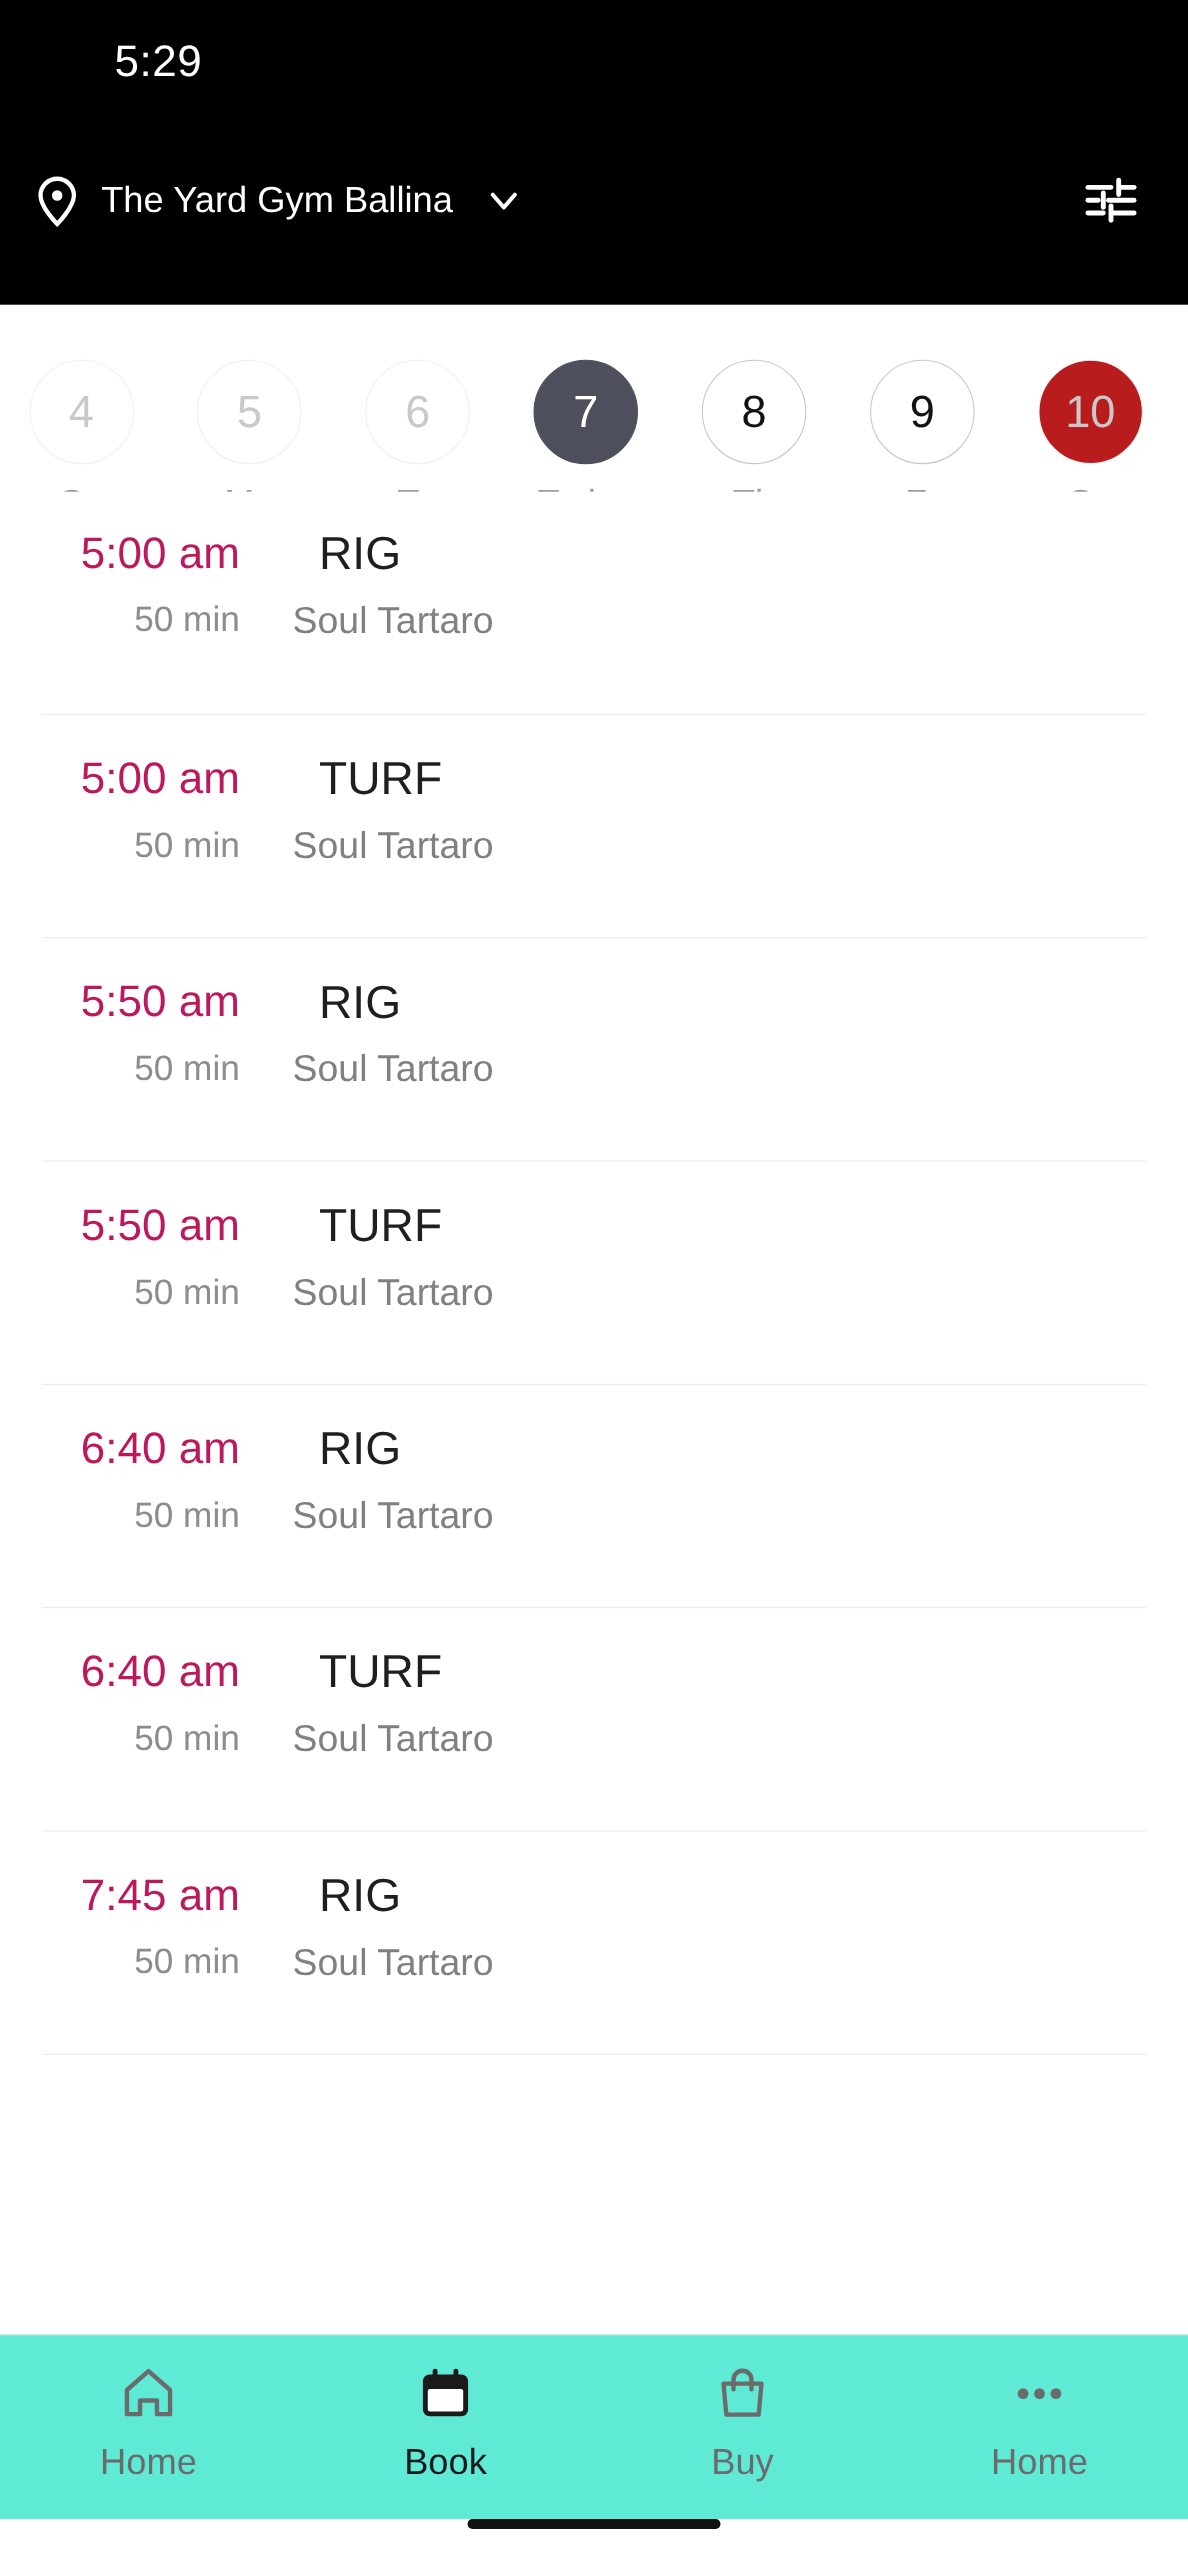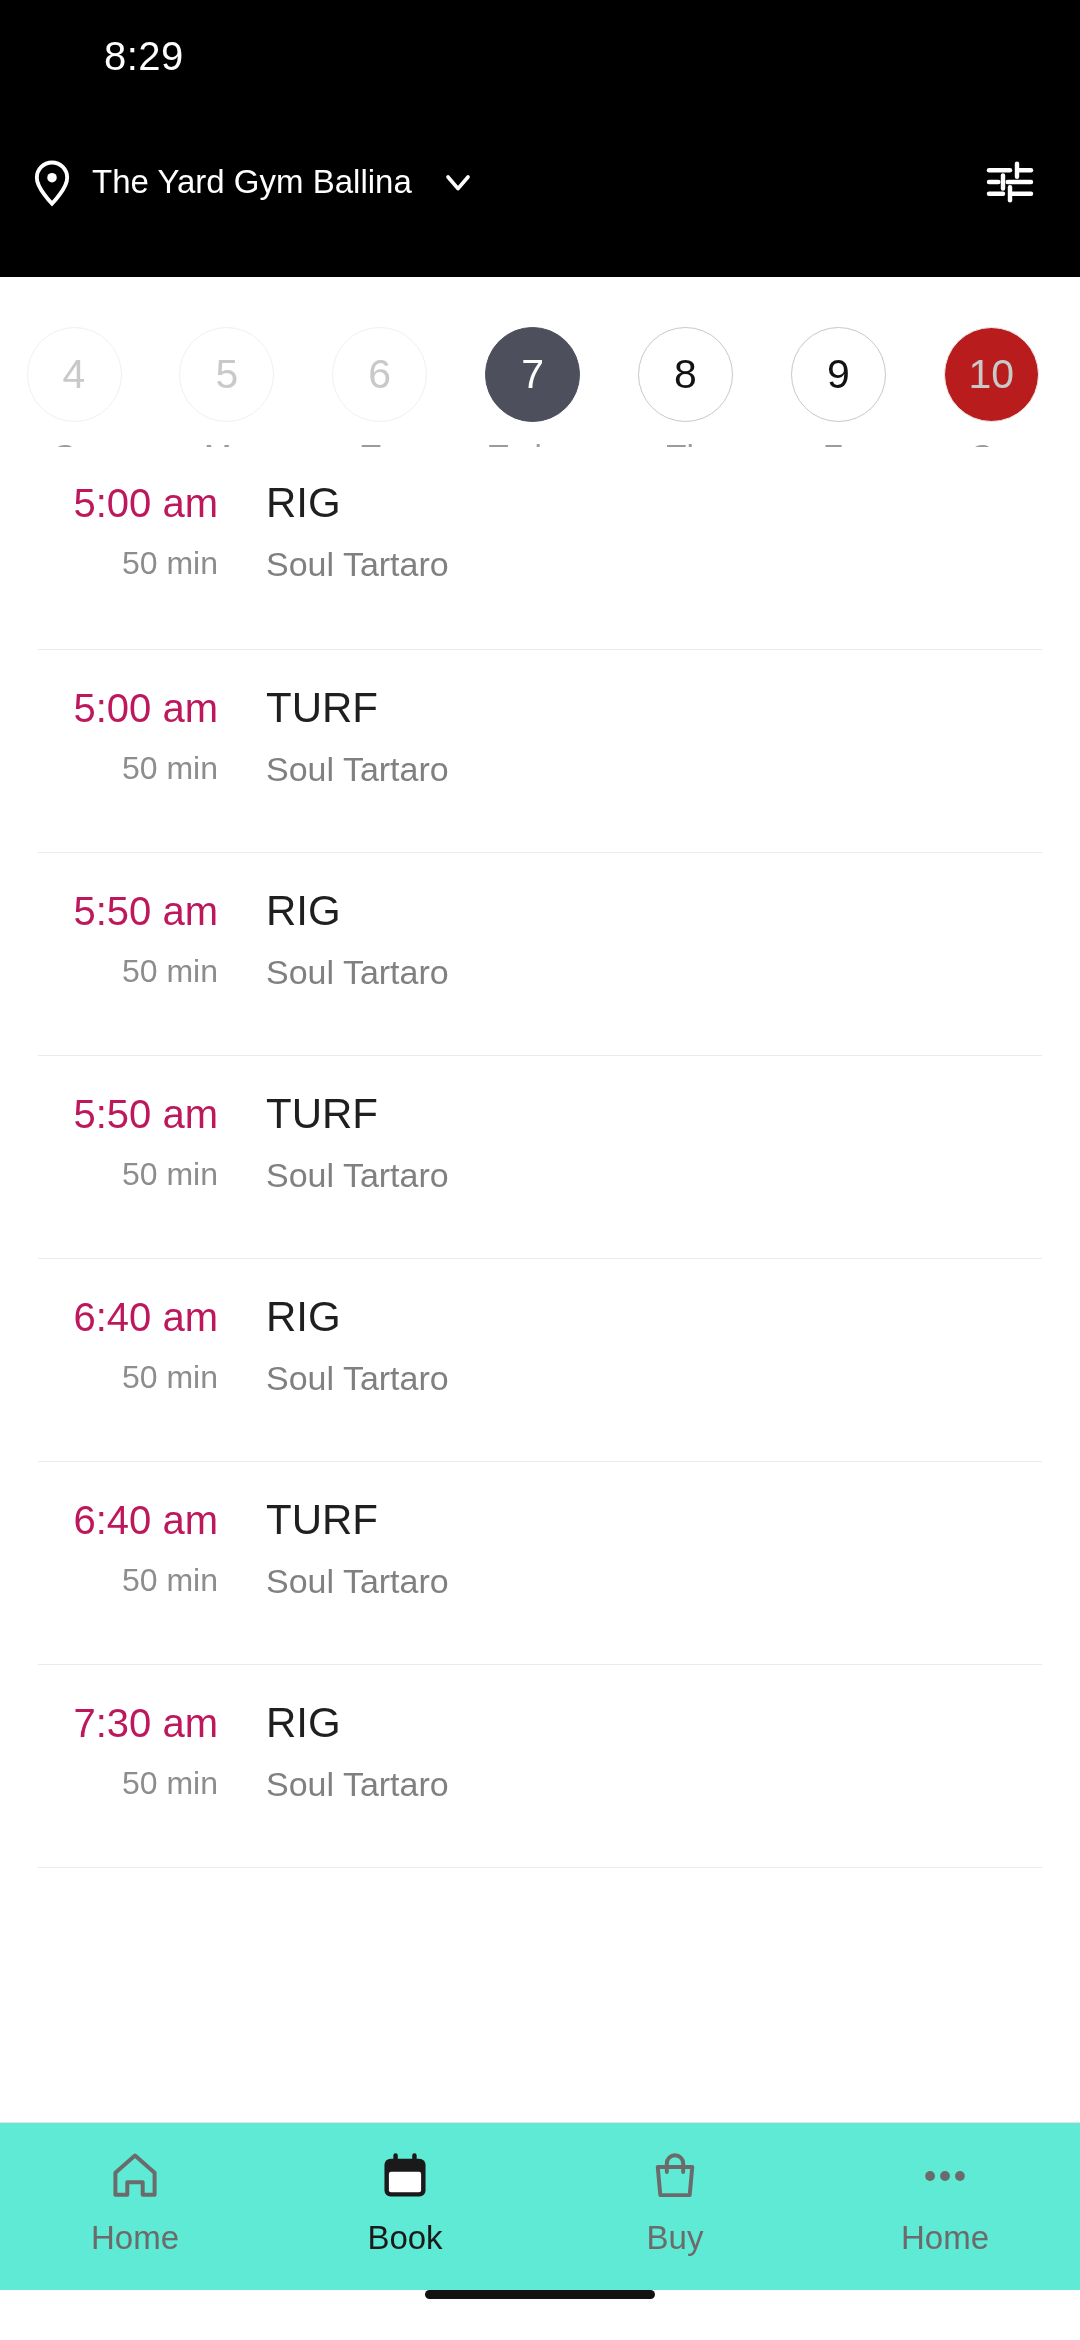--- a/index.html
+++ b/index.html
@@ -63,21 +63,21 @@
   }
   .row:first-child { padding-top:34px; }
   .rowtime {
     width:180px; flex:0 0 auto;
     display:flex; flex-direction:column; align-items:flex-end;
     padding-right:0;
   }
   .t-main { font-size:40px; color:#be185d; line-height:1.1; }
   .t-dur { font-size:32px; color:#8d8d8d; margin-top:20px; }
   .rowinfo { flex:1 1 auto; padding-left:48px; }
-  .c-name { font-size:42px; color:#1f1f1f; line-height:1.05; }
+  .c-name { font-size:42px; color:#1f1f1f; line-height:1.05;margin-left:24px; }
   .c-coach { font-size:34px; color:#808080; margin-top:20px; }
 
   
   .bottomnav {
     flex:0 0 auto; height:168px; background:#5eead4;
     border-top:1px solid #e4e4e4;
     display:flex; align-items:flex-start; padding-top:22px;
   }
   .navitem { flex:1 1 0; display:flex; flex-direction:column; align-items:center; }
   .navicon { height:62px; display:flex; align-items:center; justify-content:center; }
@@ -89,21 +89,21 @@
   .homebar { width:230px; height:9px; border-radius:6px; background:#121212; }
 </style>
 </head>
 <body>
 
 <div class="phone">
 
   <div class="topblack">
 
     <div class="statusbar">
-      <span class="status-time">8:29</span>
+      <span class="status-time">5:29</span>
     </div>
 
     <div class="appbar">
       <div class="loc-group">
         <span class="pin-icon">
           <svg viewBox="0 0 24 24" width="52" height="52" fill="none" stroke="#ffffff" stroke-width="1.8">
             <path d="M12 22s7-7.1 7-12a7 7 0 1 0-14 0c0 4.9 7 12 7 12z"></path>
             <circle cx="12" cy="10" r="2.2" fill="#ffffff" stroke="none"></circle>
           </svg>
         </span>
@@ -220,21 +220,21 @@
           <div class="t-main">6:40 am</div>
           <div class="t-dur">50 min</div>
         </div>
         <div class="rowinfo">
           <div class="c-name">TURF</div>
           <div class="c-coach">Soul Tartaro</div>
         </div>
       </div>
       <div class="row">
         <div class="rowtime">
-          <div class="t-main">7:30 am</div>
+          <div class="t-main">7:45 am</div>
           <div class="t-dur">50 min</div>
         </div>
         <div class="rowinfo">
           <div class="c-name">RIG</div>
           <div class="c-coach">Soul Tartaro</div>
         </div>
       </div>
     </div>
 
   <div class="bottomnav" id="bottomnav">

